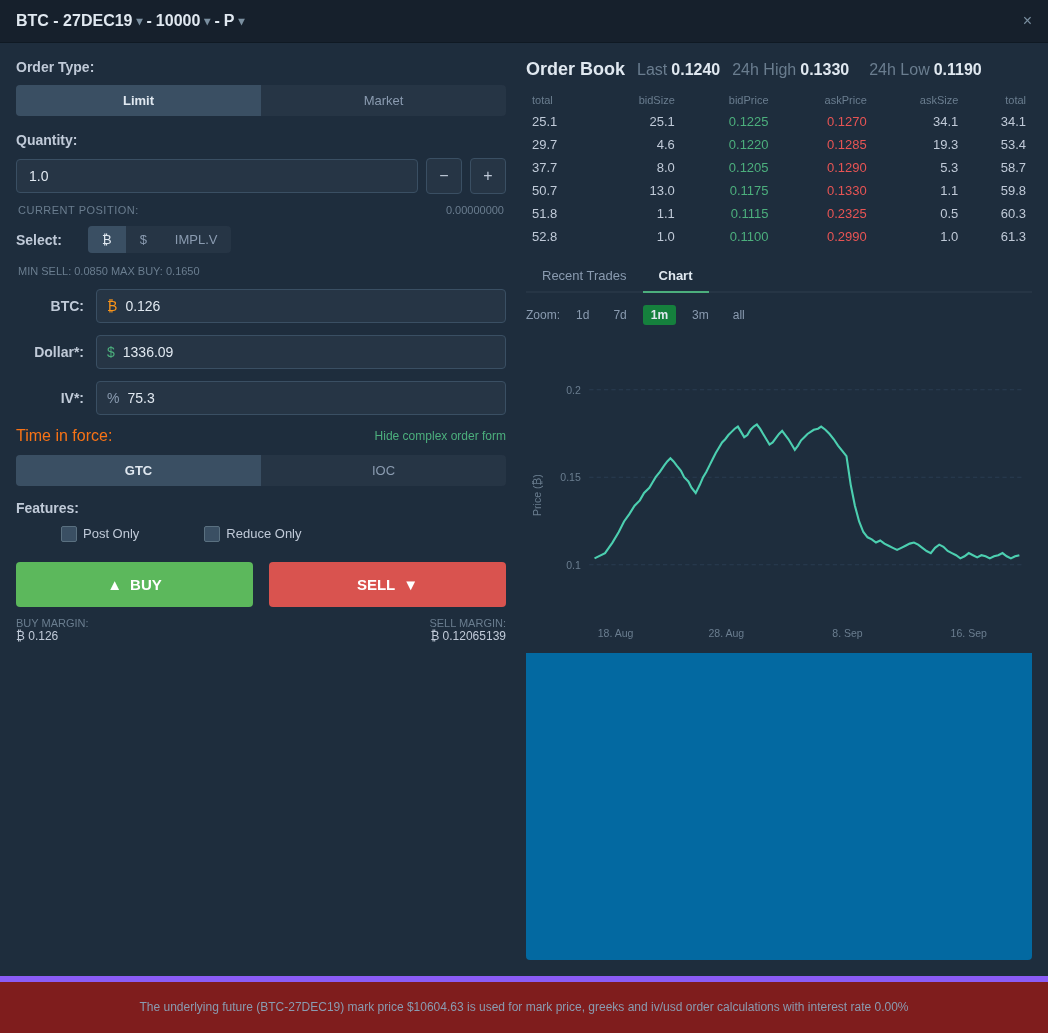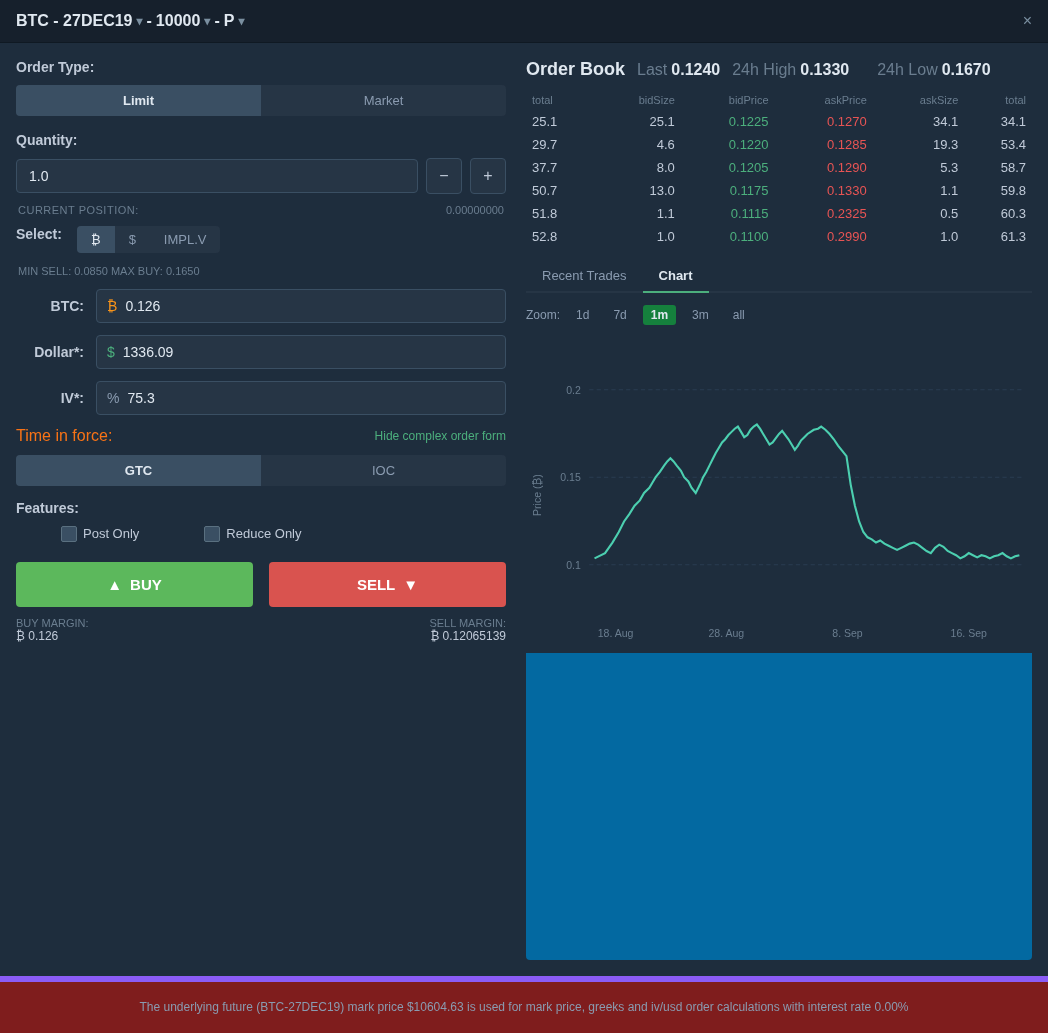--- a/index.html
+++ b/index.html
@@ -127,21 +127,22 @@
       font-size: 11px;
       text-transform: uppercase;
       letter-spacing: 0.5px;
     }
     .current-pos-value {
       color: #6a7d8f;
       font-size: 11px;
     }
     .select-row {
       display: flex;
-      gap: 1px;
+      align-items: center;
+      gap: 12px;
       margin-bottom: 12px;
     }
     .select-label {
       color: #c0cad8;
       font-size: 14px;
       font-weight: 600;
       width: 60px;
     }
     .select-group {
       display: flex;
@@ -582,22 +583,22 @@
     </div>
 
     <div class="right-panel">
       <div class="order-book-header">
         <span class="order-book-title">Order Book</span>
         <div class="ob-stats">
           <span class="ob-stat-label">Last</span>
           <span class="ob-stat-value">0.1240</span>
           <span class="ob-stat-label" style="margin-left:8px">24h High</span>
           <span class="ob-stat-value">0.1330</span>
-          <span class="ob-stat-label" style="margin-left:24px">24h Low</span>
-          <span class="ob-stat-value">0.1670</span>
+          <span class="ob-stat-label" style="margin-left:16px">24h Low</span>
+          <span class="ob-stat-value">0.1190</span>
         </div>
       </div>
 
       <table class="order-book-table">
         <thead>
           <tr>
             <th>total</th>
             <th>bidSize</th>
             <th>bidPrice</th>
             <th>askPrice</th>

